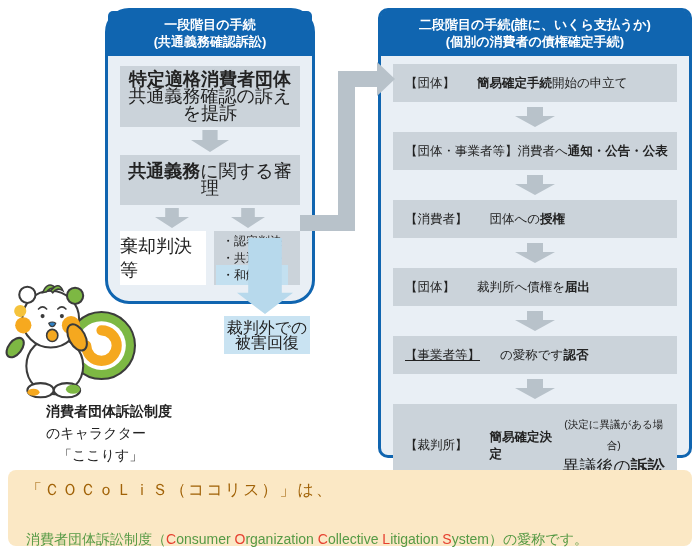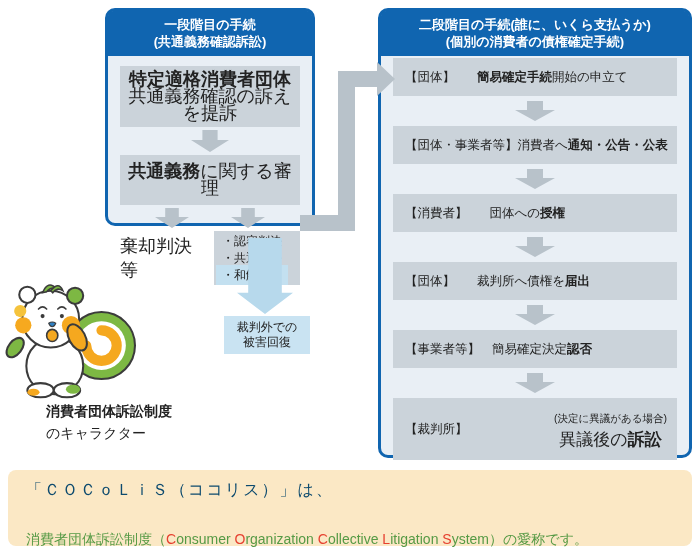--- a/index.html
+++ b/index.html
@@ -2,21 +2,21 @@
 <html><head>
 <meta charset="utf-8">
 <style>
   html,body{margin:0;padding:0;background:#fff;}
   body{font-family:"Liberation Sans","DejaVu Sans",sans-serif;color:#222;}
   #page{position:relative;width:700px;height:556px;background:#fff;overflow:hidden;}
 
   
   .panel{position:absolute;box-sizing:border-box;border:3px solid #1065b0;border-radius:10px;background:#e9eff5;}
   .panel-header{background:#1065b0;color:#fff;font-size:13px;font-weight:bold;text-align:center;line-height:17px;padding:5px 2px 6px;border-radius:5px 5px 0 0;}
-  #stage1{left:105px;top:8px;width:210px;height:218px;}
+  #stage1{left:105px;top:8px;width:210px;height:296px;border-radius:24px;}
   #stage2{left:378px;top:8px;width:314px;height:450px;}
 
   
   .gbox{background:#cbd3da;text-align:center;font-size:18px;line-height:17px;}
   #s1-box1{margin:10px 12px 0;padding:5px 2px;}
   #s1-box2{margin:0 12px;padding:8px 2px;}
   .arrow-down{width:38px;height:22px;background:#b8c2ca;clip-path:polygon(30% 0,70% 0,70% 45%,100% 45%,50% 100%,0 45%,30% 45%);}
   #s1-arrow1{margin:3px auto 3px;}
   .s1-arrow-row{display:flex;justify-content:space-around;padding:0 26px;margin:3px 0 3px;}
   .s1-arrow-row .arrow-down{width:34px;height:20px;}
@@ -31,42 +31,42 @@
   .conn{position:absolute;background:#b8c2ca;z-index:5;}
   #conn-a{left:300px;top:215px;width:55px;height:16px;}
   #conn-b{left:338px;top:71px;width:17px;height:160px;}
   #conn-c{left:338px;top:71px;width:41px;height:16px;}
   #conn-head{left:377px;top:62px;width:18px;height:34px;background:#b8c2ca;clip-path:polygon(0 0,100% 50%,0 100%);}
 
   
   #bluearrow{position:absolute;left:237px;top:238px;width:56px;height:76px;background:#b7d9ec;z-index:6;
     clip-path:polygon(20% 0,80% 0,80% 72%,100% 72%,50% 100%,0 72%,20% 72%);}
   #outside-box{position:absolute;left:224px;top:316px;width:86px;height:38px;background:#c9e3f2;
-    display:flex;flex-direction:column;align-items:center;justify-content:center;font-size:12px;line-height:15px;}
-
-  
-  .s2body{padding-top:2px;}
+    display:flex;flex-direction:column;align-items:center;justify-content:center;font-size:16px;line-height:15px;}
+
+  
+  .s2body{padding-top:8px;}
   .s2row{margin:0 12px;background:#cbd3da;font-size:12.5px;display:flex;align-items:center;padding:10px 8px 10px 12px;box-sizing:border-box;min-height:38px;}
   .actor{white-space:nowrap;}
   .gap{margin-right:22px;}
-  .gap-sm{margin-right:12px;}
+  .gap-sm{margin-right:20px;text-decoration:underline;}
   .s2-arrow{margin:5px auto;width:40px;height:20px;background:#b8c2ca;clip-path:polygon(30% 0,70% 0,70% 45%,100% 45%,50% 100%,0 45%,30% 45%);}
   .note{margin-left:auto;text-align:center;line-height:21px;padding-right:2px;}
   .note .n1{font-size:10.5px;display:block;}
   .note .n2{font-size:17px;display:block;}
 
   
   #mascot{position:absolute;left:4px;top:282px;width:132px;height:118px;}
   #mascot-caption{position:absolute;left:46px;top:400px;font-size:14px;line-height:22px;}
   #mascot-caption .c1{font-weight:bold;}
   #mascot-caption .c3{padding-left:12px;}
 
   
   #footer{position:absolute;left:8px;top:470px;width:684px;height:76px;background:#fbe8c5;border-radius:8px;box-sizing:border-box;padding:10px 18px 0;}
-  #footer .f1{color:#0c4a6e;font-size:16px;letter-spacing:2px;}
+  #footer .f1{color:#a16207;font-size:16px;letter-spacing:2px;}
   #footer .f2{color:#569a45;font-size:14px;margin-top:30px;}
   #footer .r{color:#e6402f;}
 </style>
 </head>
 <body>
 
 <div id="page">
 
   <div id="stage1" class="panel">
     <div class="panel-header">
@@ -143,28 +143,29 @@
       <div class="s2row">
         <span class="actor gap">【団体】</span>
         <span>裁判所へ債権を</span>
           <b>届出</b>
           <span></span>
       </div>
       <div class="s2-arrow"></div>
 
       <div class="s2row">
         <span class="actor gap-sm">【事業者等】</span>
-        <span>簡易確定決定</span>
+        <span>の愛称です</span>
           <b>認否</b>
           <span></span>
       </div>
       <div class="s2-arrow"></div>
 
       <div class="s2row">
         <span class="actor gap">【裁判所】</span>
+        <b>簡易確定決定</b>
         <span class="note">
           <span class="n1">(決定に異議がある場合)</span>
           <span class="n2"><span>異議後の</span><b>訴訟</b></span>
         </span>
       </div>
 
     </div>
   </div>
 
   <svg id="mascot" viewBox="0 0 130 115">
@@ -202,20 +203,21 @@
     <circle cx="57" cy="33" r="2" fill="#3b3b3b"></circle>
     <path d="M44 40 q3.5 -2.5 7 0 q-1.5 3.5 -3.5 3.5 q-2 0 -3.5 -3.5 Z" fill="#2f7fc1" stroke="#3b3b3b" stroke-width="1"></path>
     <ellipse cx="47.5" cy="52" rx="5.5" ry="6" fill="#f5a81f" stroke="#3b3b3b" stroke-width="1.6"></ellipse>
 
     <ellipse cx="72" cy="54" rx="8" ry="14" transform="rotate(-28 72 54)" fill="#f5a81f" stroke="#3b3b3b" stroke-width="2"></ellipse>
   </svg>
 
   <div id="mascot-caption">
     <div class="c1">消費者団体訴訟制度</div>
     <div class="c2">のキャラクター</div>
+    <div class="c3">「ここりす」</div>
   </div>
 
   <div id="footer">
     <div class="f1">「ＣＯＣｏＬｉＳ（ココリス）」は、</div>
     <div class="f2"><span>消費者団体訴訟制度（</span><span class="r">C</span><span>onsumer </span><span class="r">O</span><span>rganization </span><span class="r">C</span><span>ollective </span><span class="r">L</span><span>itigation </span><span class="r">S</span><span>ystem）の愛称です。</span></div>
   </div>
 
 </div>
 
 </body></html>

